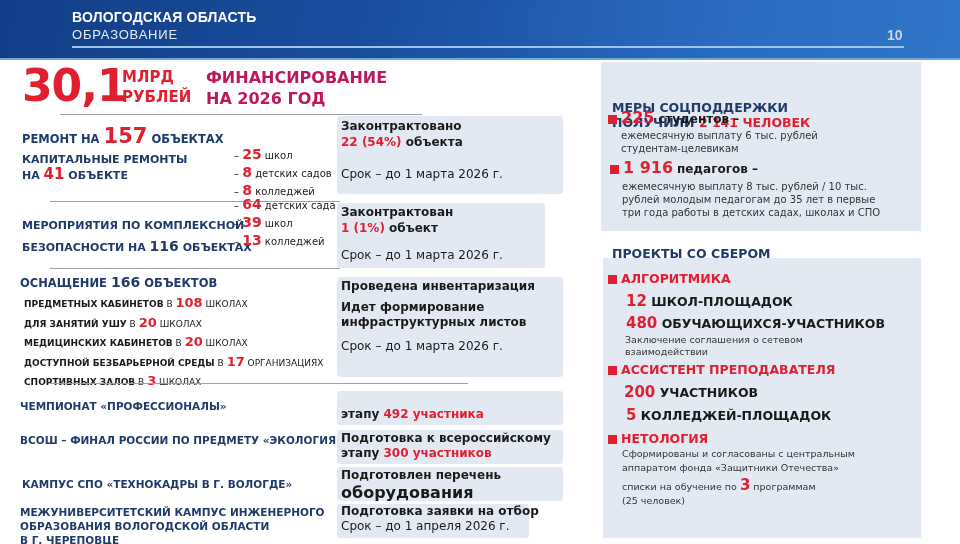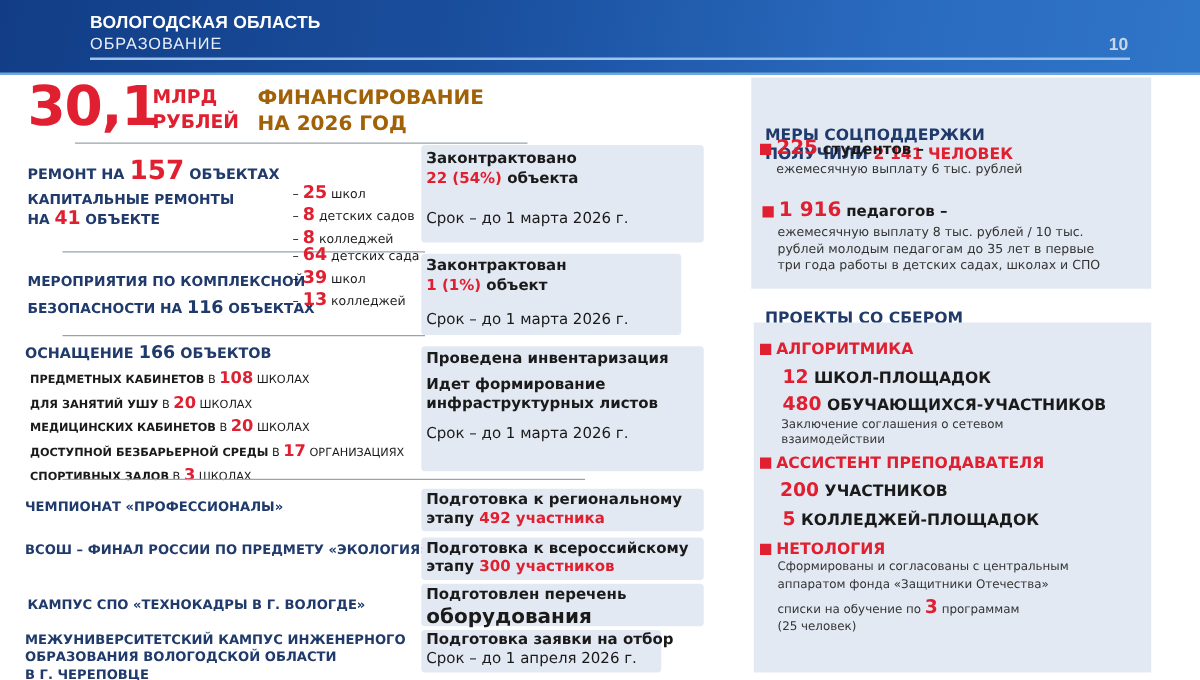--- a/index.html
+++ b/index.html
@@ -13,21 +13,21 @@
   .header .pagenum { position: absolute; left: 887px; top: 27px; font-family: "Liberation Sans", sans-serif; font-weight: bold; font-size: 14px; color: #c9d6ea; }
   .header .hline { position: absolute; left: 72px; top: 46px; width: 832px; height: 2px; background: #9fc4ea; }
   .header .bottom { position: absolute; left: 0; top: 58px; width: 960px; height: 2px; background: #6fa8dc; }
 
   .abs { position: absolute; white-space: nowrap; }
   .red { color: #e02030; }
   .b { font-weight: bold; }
 
   .big301 { left: 22px; top: 60px; font-family: "DejaVu Sans", sans-serif; font-weight: bold; font-size: 44px; color: #e02030; letter-spacing: -1px; }
   .mlrd { left: 122px; top: 67px; font-weight: bold; font-size: 15px; color: #e02030; line-height: 20px; }
-  .fin { left: 206px; top: 67px; font-weight: bold; font-size: 16px; color: #a16207; line-height: 21px; }
+  .fin { left: 206px; top: 67px; font-weight: bold; font-size: 16px; color: #be185d; line-height: 21px; }
 
   .divider { position: absolute; height: 1px; background: #9aa3ad; }
 
   .box { position: absolute; background: #e3e9f3; border-radius: 3px; }
   .box .t { position: absolute; left: 4px; white-space: nowrap; font-size: 12.5px; }
   .box .bold { font-weight: bold; color: #1a1a1a; }
 
   .small-items { font-size: 10px; line-height: 16px; }
   .lbl { font-weight: bold; font-size: 11px; color: #1f3a6b; }
   .num-red { color: #e02030; font-weight: bold; }
@@ -113,21 +113,20 @@
 <div class="box" style="left:337px; top:277px; width:226px; height:100px;">
   <div class="t bold" style="top:2px; font-size:12px;">Проведена инвентаризация</div>
   <div class="t bold" style="top:23px; font-size:12px;">Идет формирование</div>
   <div class="t bold" style="top:38px; font-size:12px;">инфраструктурных листов</div>
   <div class="t" style="top:62px; font-size:12px;">Срок – до 1 марта 2026 г.</div>
 </div>
 <div class="divider" style="left:50px; top:383px; width:418px;"></div>
 
 <div class="abs lbl" style="left:20px; top:400px; font-size:10.5px;">ЧЕМПИОНАТ «ПРОФЕССИОНАЛЫ»</div>
 <div class="box" style="left:337px; top:391px; width:226px; height:34px;">
-  <div class="t bold" style="top:1px; font-size:12px;">Подготовка к региональному</div>
   <div class="t bold" style="top:16px; font-size:12px;"><span>этапу</span> <span class="red">492 участника</span></div>
 </div>
 
 <div class="abs lbl" style="left:20px; top:434px; font-size:10.5px;">ВСОШ – ФИНАЛ РОССИИ ПО ПРЕДМЕТУ «ЭКОЛОГИЯ»</div>
 <div class="box" style="left:337px; top:430px; width:226px; height:34px;">
   <div class="t bold" style="top:1px; font-size:12px;">Подготовка к всероссийскому</div>
   <div class="t bold" style="top:16px; font-size:12px;"><span>этапу</span> <span class="red">300 участников</span></div>
 </div>
 
 <div class="abs lbl" style="left:22px; top:478px; font-size:10.5px;">КАМПУС СПО «ТЕХНОКАДРЫ В Г. ВОЛОГДЕ»</div>
@@ -149,20 +148,21 @@
 <div class="rbox" style="left:601px; top:62px; width:320px; height:169px;"></div>
 <div class="abs lbl" style="left:612px; top:68px; font-size:12.5px; line-height:15px;margin-top:32px;">
   <div>МЕРЫ СОЦПОДДЕРЖКИ</div>
   <div><span>ПОЛУЧИЛИ</span> <span class="red">2 141</span> <span class="red">ЧЕЛОВЕК</span></div>
 </div>
 <div class="abs" style="left:608px; top:108px; font-size:12px;">
   <span class="sq"></span><span class="num-red" style="font-size:16px;">225</span> <b>студентов –</b>
 </div>
 <div class="abs" style="left:621px; top:129px; font-size:10px; line-height:13px; color:#333;">
   <div>ежемесячную выплату 6 тыс. рублей</div>
+  <div>студентам-целевикам</div>
 </div>
 <div class="abs" style="left:610px; top:158px; font-size:12px;">
   <span class="sq"></span><span class="num-red" style="font-size:16px;">1 916</span> <b>педагогов –</b>
 </div>
 <div class="abs" style="left:622px; top:180px; font-size:10px; line-height:13px; color:#333;">
   <div>ежемесячную выплату 8 тыс. рублей / 10 тыс.</div>
   <div>рублей молодым педагогам до 35 лет в первые</div>
   <div>три года работы в детских садах, школах и СПО</div>
 </div>
 

